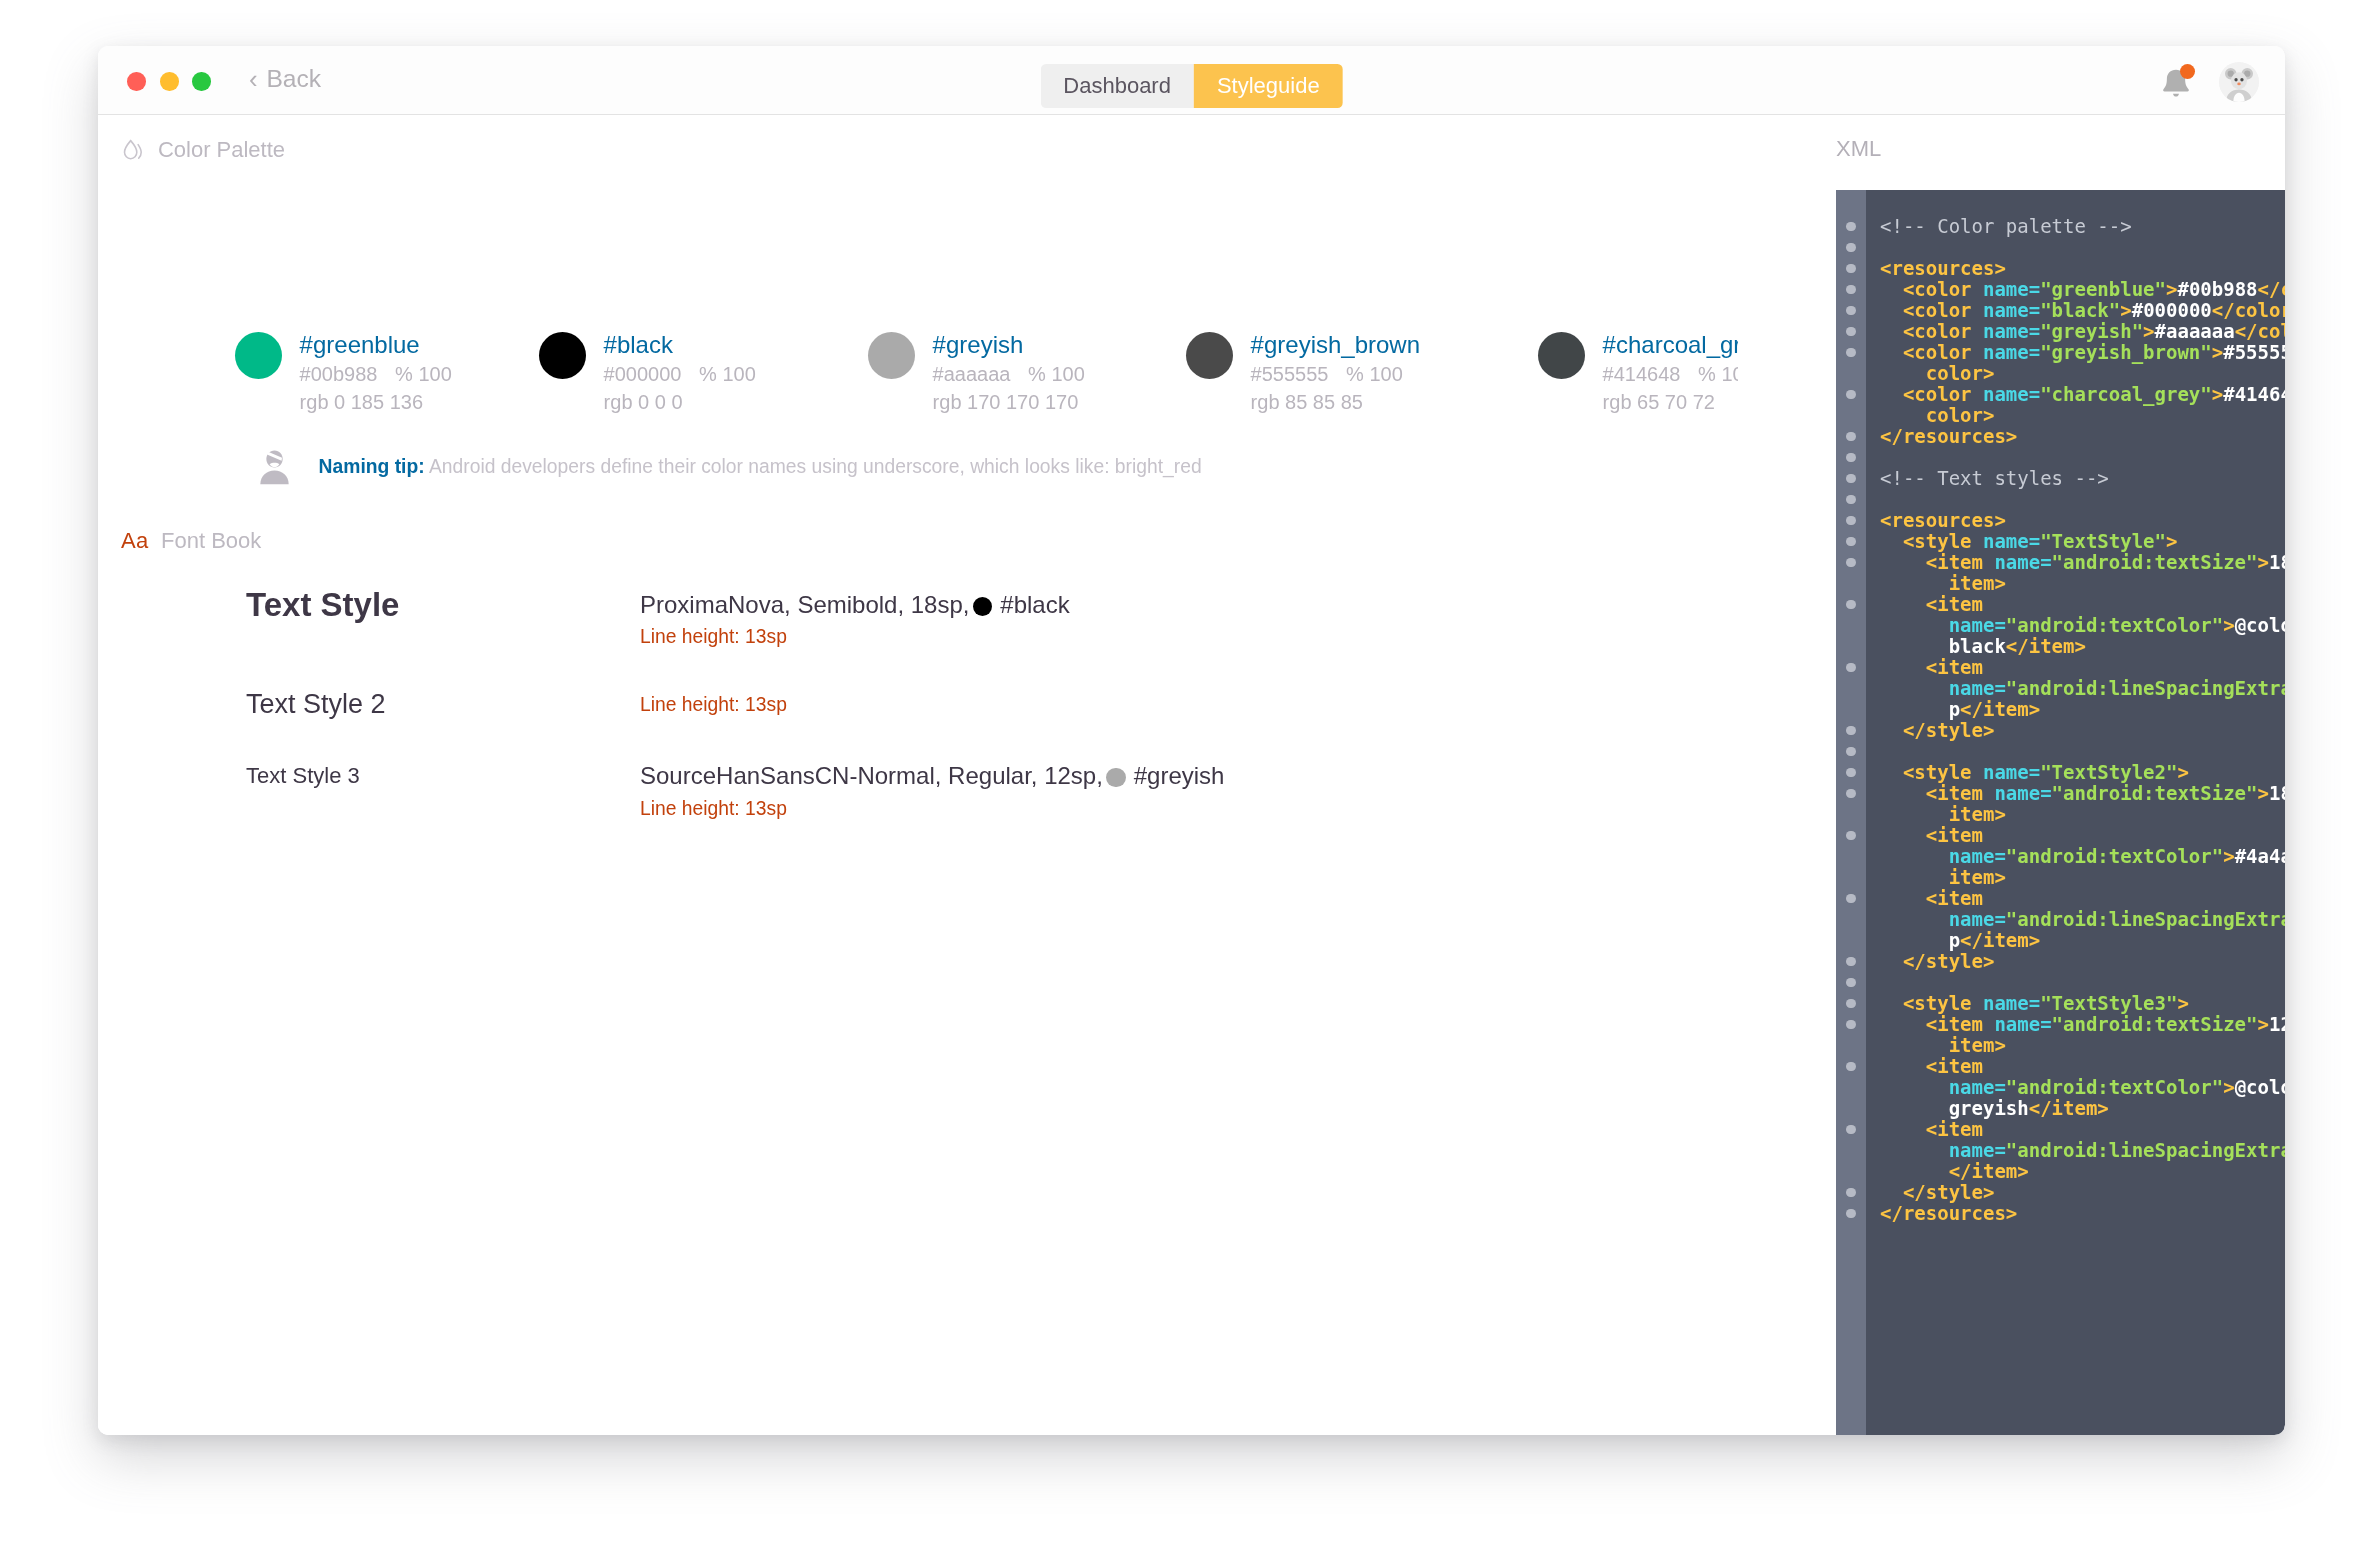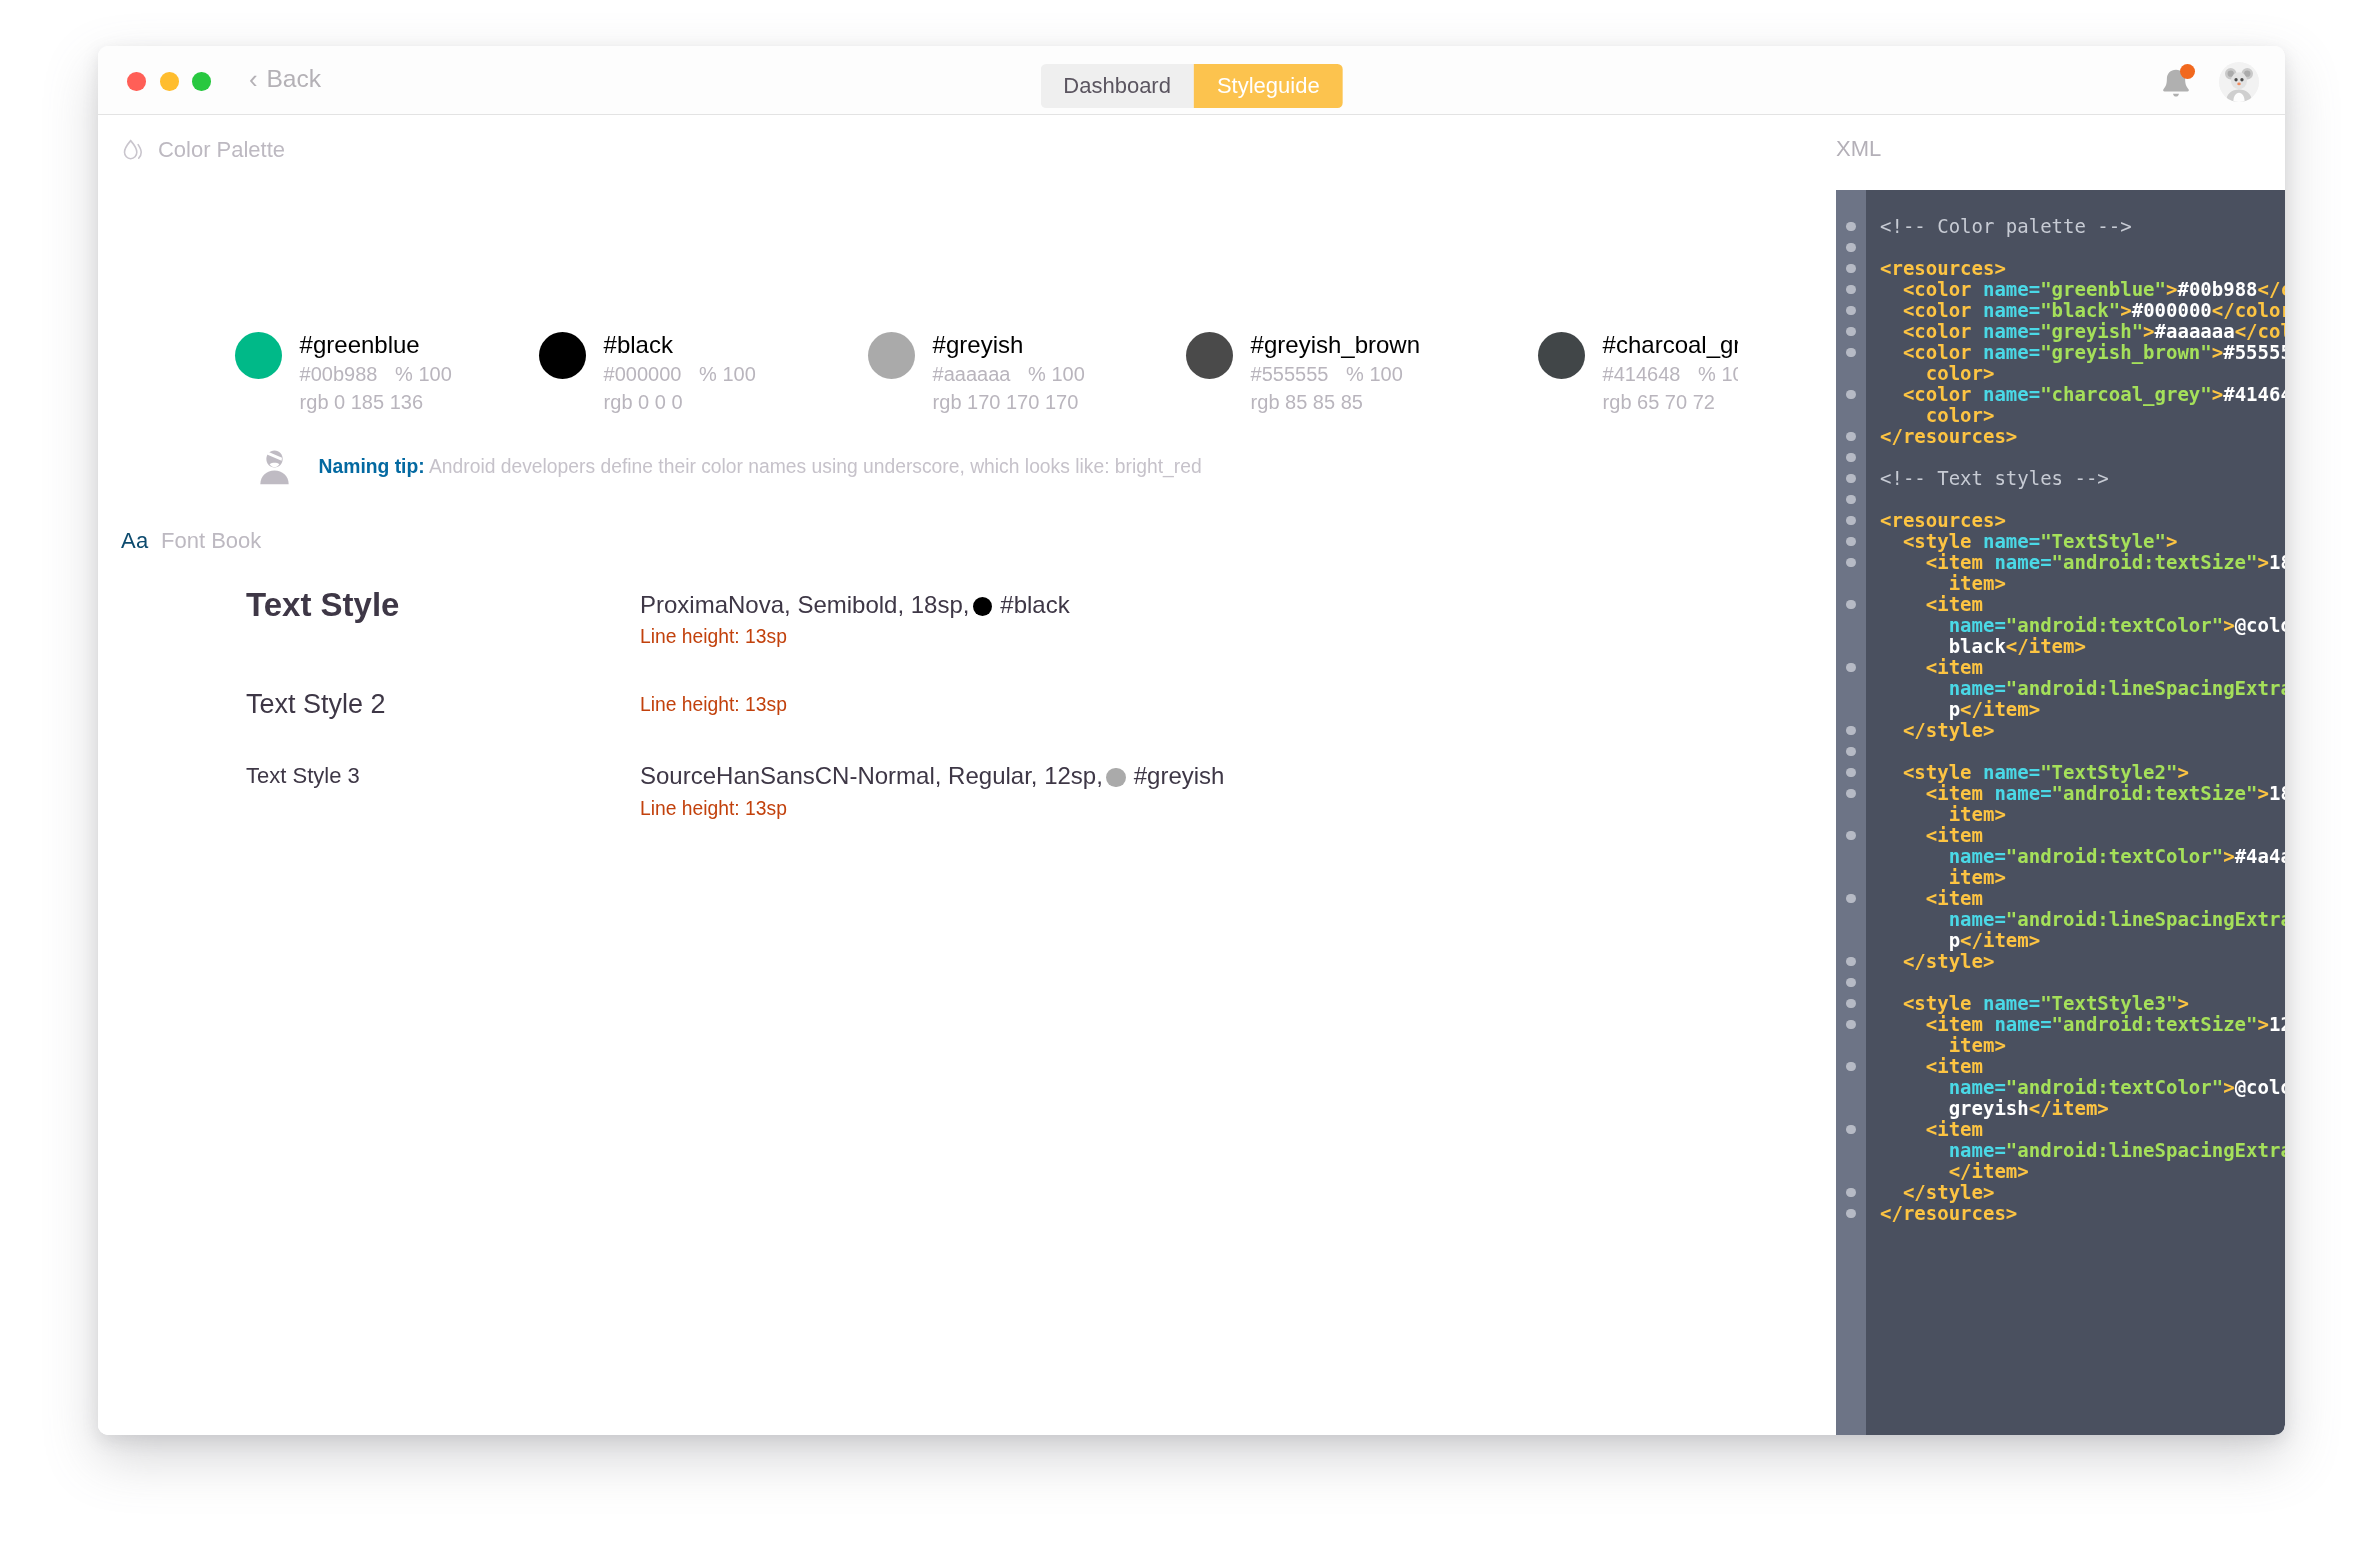--- a/index.html
+++ b/index.html
@@ -117,21 +117,21 @@
     background: #ffffff;
   }
 
   .section-head {
     display: flex; align-items: center; gap: 12.3px;
     color: #bdb9c1;
     font-size: 22px;
   }
   #palette-head { position: absolute; left: 23px; top: 22px; }
   #fontbook-head { position: absolute; left: 23px; top: 413px; }
-  #fontbook-aa { font-size: 22px; color: #0c4a6e; letter-spacing: 0.4px; }
+  #fontbook-aa { font-size: 22px; color: #c2410c; letter-spacing: 0.4px; }
 
   
   #swatch-row {
     position: absolute;
     left: 137px; top: 215px;
     display: flex;
     gap: 0;
   }
   .swatch-item { display: flex; align-items: flex-start; gap: 17.6px; }
   .swatch-item:nth-child(1) { width: 304px; }
@@ -140,21 +140,21 @@
   .swatch-item:nth-child(4) { width: 352px; }
   .swatch-dot {
     flex: 0 0 auto;
     width: 47px; height: 47px;
     border-radius: 50%;
     margin-top: 1.8px;
   }
   .swatch-meta { padding-top: 0px; }
   .swatch-name {
     font-size: 24px;
-    color: #000000;
+    color: #0369a1;
     line-height: 30px;
     white-space: nowrap;
   }
   .swatch-hexline {
     display: flex; gap: 17.6px;
     font-size: 20px;
     color: #b9b5bd;
     line-height: 28px;
     white-space: nowrap;
   }

